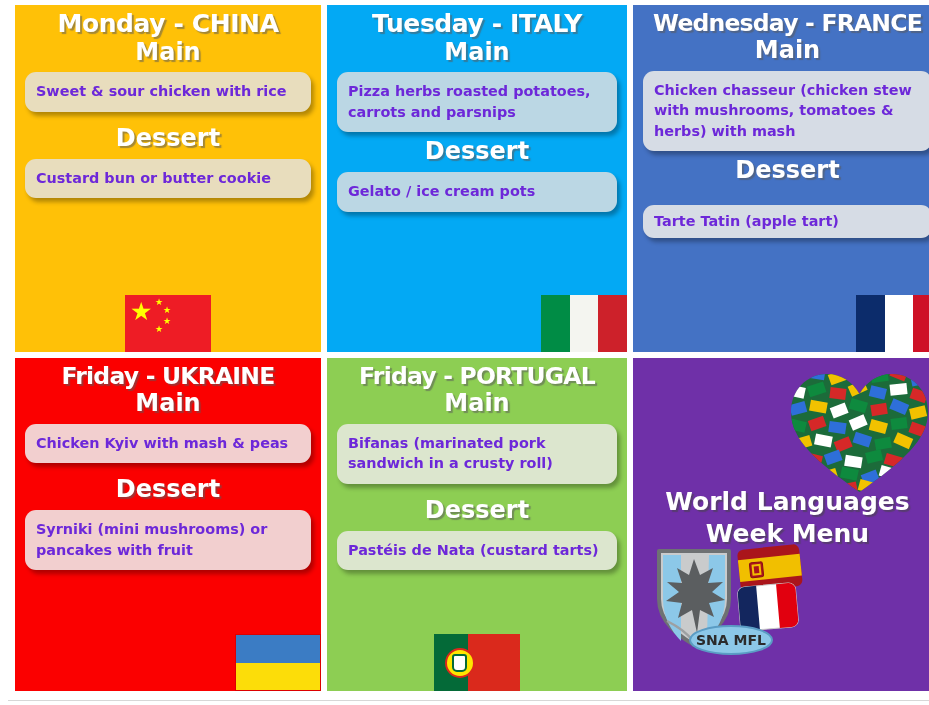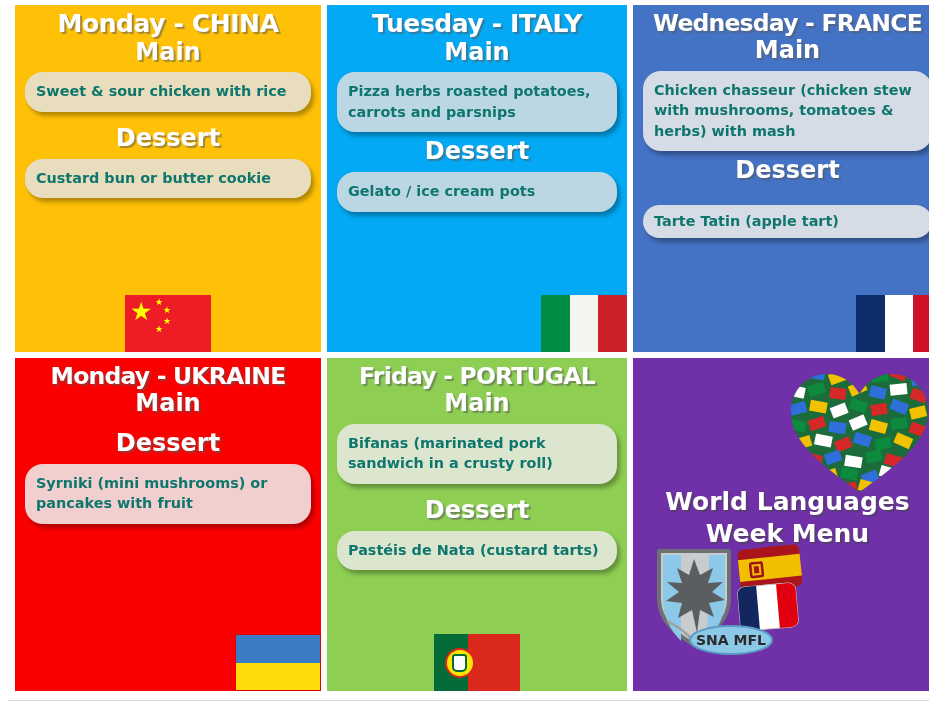--- a/index.html
+++ b/index.html
@@ -66,28 +66,28 @@
     color: #ffffff;
     text-align: center;
     text-shadow: 2px 2px 1px rgba(90,90,90,0.55);
     margin: 1px 0 0 0;
     line-height: 1.12;
   }
 
   .menu-box {
     width: 100%;
     box-sizing: border-box;
-    border-radius: 18px;
+    border-radius: 11px;
     padding: 9px 11px 10px 11px;
     margin-top: 7px;
     font-family: "DejaVu Sans", sans-serif;
     font-weight: bold;
     font-size: 14.4px;
     line-height: 1.42;
-    color: #0f766e;
+    color: #6d28d9;
     text-align: left;
     box-shadow: 3px 4px 4px rgba(0,0,0,0.30);
     align-self: stretch;
   }
 
   .spacer { flex: 1 1 auto; }
 
   .flag {
     position: absolute;
     right: 0;
@@ -234,22 +234,23 @@
       <div class="menu-box" style="background:#D6DCE5;margin-top:21px;padding-top:6px;padding-bottom:7px;">Tarte Tatin (apple tart)</div>
       <div class="spacer"></div>
       <div class="flag flag-france">
         <i class="b"></i>
         <i class="w"></i>
         <i class="r"></i>
       </div>
     </div>
 
     <div class="cell" style="background:#FB0000;">
-      <div class="day-title tight">Monday - UKRAINE</div>
-      <div class="section-label">Main</div>
+      <div class="day-title tight">Friday - UKRAINE</div>
+      <div class="section-label">Main</div>
+      <div class="menu-box" style="background:#F2CFCF;">Chicken Kyiv with mash &amp; peas</div>
       <div class="section-label" style="margin-top:13px;">Dessert</div>
       <div class="menu-box" style="background:#F2CFCF;">Syrniki (mini mushrooms) or pancakes with fruit</div>
       <div class="spacer"></div>
       <div class="flag flag-ukraine">
         <i class="b"></i>
         <i class="y"></i>
       </div>
     </div>
 
     <div class="cell" style="background:#8DCE53;justify-content:flex-end;">

